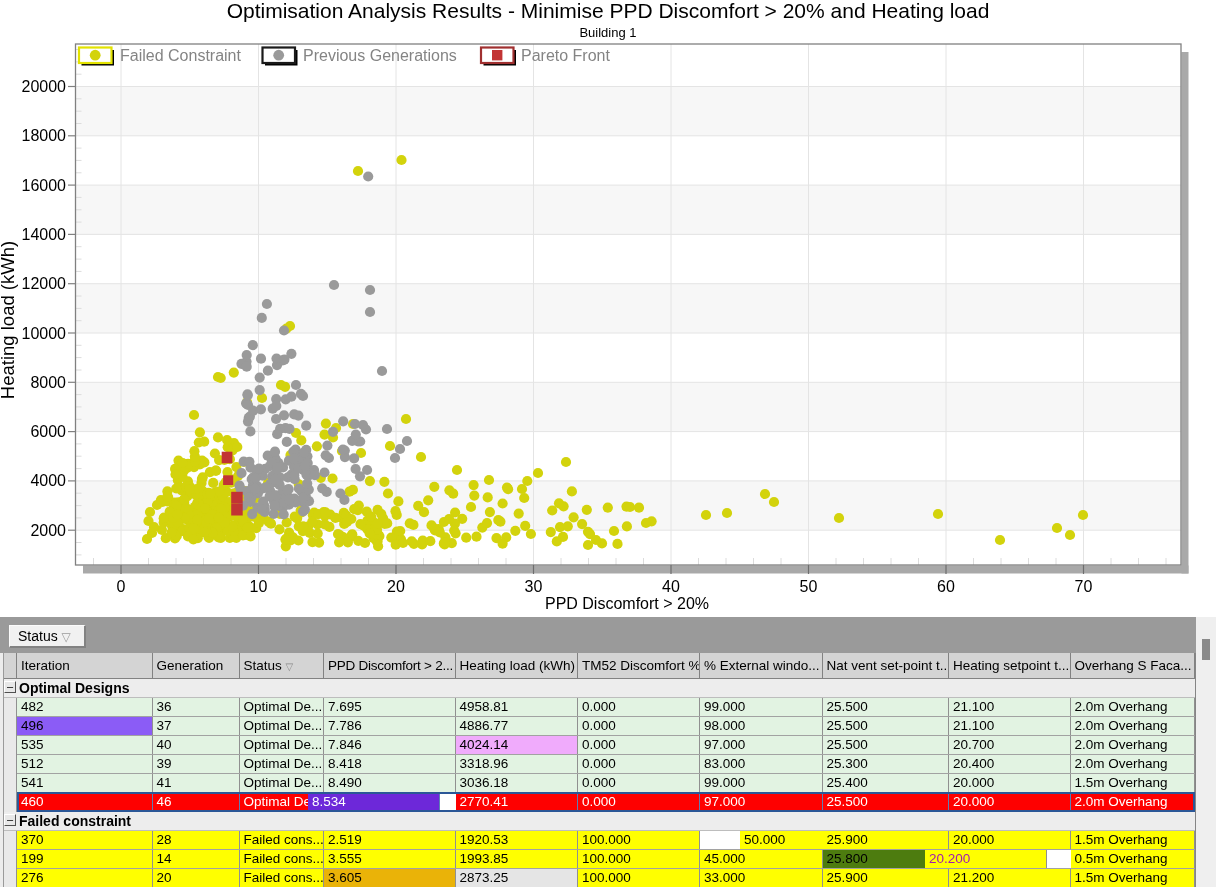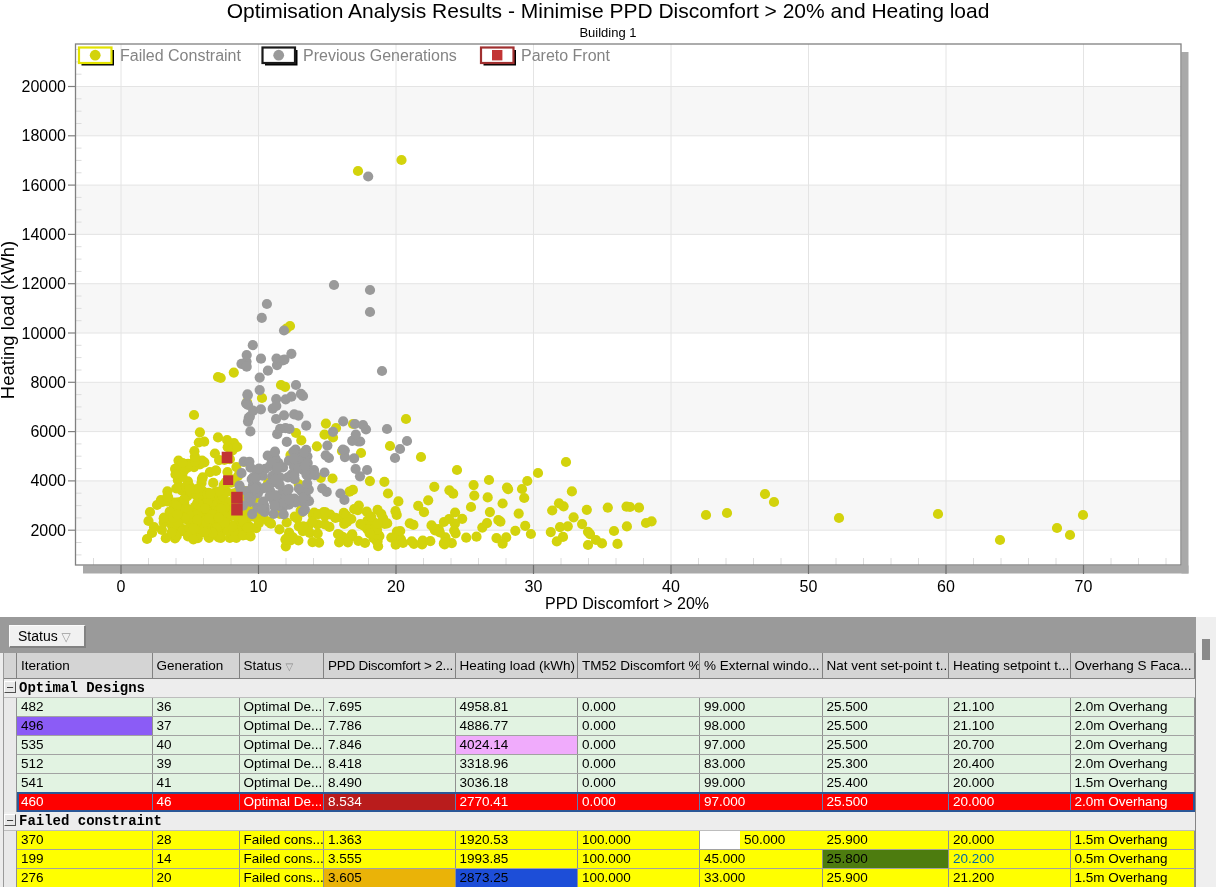--- a/index.html
+++ b/index.html
@@ -22,21 +22,21 @@
 .hrow { position:absolute; top:0; height:26px; background:#d4d4d4; }
 .hcell { position:absolute; top:0; height:26px; border-right:1px solid #828282;
   font-size:13.5px; color:#000; line-height:25px; padding-left:4px;
   white-space:nowrap; overflow:hidden; }
 .grow { position:absolute; height:19px; background:#ededed; font-weight:bold;
   font-size:14px; color:#000; line-height:18px; }
 .grow .box { position:absolute; left:0px; top:2px; width:12px; height:12px;
   background:#e8e8e8; border-top:1px solid #fff; border-left:1px solid #fff;
   border-right:1.5px solid #505050; border-bottom:1.5px solid #505050;
   font-weight:normal; font-size:11px; line-height:9px; text-align:center; color:#000; }
-.grow .glbl { position:absolute; left:15px; top:0;font-family:Liberation Mono, monospace; }
+.grow .glbl { position:absolute; left:15px; top:0; }
 .drow { position:absolute; height:19px; }
 .cell { position:absolute; top:0; height:19px; font-size:13.5px; color:#000;
   line-height:18px; padding-left:4px; white-space:nowrap; overflow:hidden;
   border-right:1px solid #909090; }
 .gut { position:absolute; left:0; top:0; width:13px; height:19px; background:#e9e9e9;
   border-right:1px solid #909090; }
 </style>
 </head>
 <body>
 <div id="page">
@@ -1030,69 +1030,69 @@
 <div class="cell" style="left:818.5px;width:126.5px;background:#e2f3e2;color:#000;border-right-color:#909090">25.400</div>
 <div class="cell" style="left:945px;width:121.5px;background:#e2f3e2;color:#000;border-right-color:#909090">20.000</div>
 <div class="cell" style="left:1066.5px;width:124.0px;background:#e2f3e2;color:#000;border-right-color:#909090">1.5m Overhang</div>
 </div>
 <div class="abs" style="top:139px;left:13px;width:1179px;height:1px;background:#a2a2a2"></div>
 <div class="drow" style="top:140px;left:0;width:1192px">
 <div class="gut"></div>
 <div class="cell" style="left:13px;width:135.5px;background:#fe0000;color:#fff;border-right-color:#5b7fb4">460</div>
 <div class="cell" style="left:148.5px;width:87.0px;background:#fe0000;color:#fff;border-right-color:#5b7fb4">46</div>
 <div class="cell" style="left:235.5px;width:84.5px;background:#fe0000;color:#fff;border-right-color:#5b7fb4">Optimal De...</div>
-<div class="cell" style="left:320px;width:131.5px;background:#b91c1c;color:#fff;border-right-color:#5b7fb4">8.534</div>
+<div class="cell" style="left:304px;width:131.5px;background:#6d28d9;color:#fff;border-right-color:#5b7fb4">8.534</div>
 <div class="cell" style="left:451.5px;width:122.5px;background:#fe0000;color:#fff;border-right-color:#5b7fb4">2770.41</div>
 <div class="cell" style="left:574px;width:122px;background:#fe0000;color:#fff;border-right-color:#5b7fb4">0.000</div>
 <div class="cell" style="left:696px;width:122.5px;background:#fe0000;color:#fff;border-right-color:#5b7fb4">97.000</div>
 <div class="cell" style="left:818.5px;width:126.5px;background:#fe0000;color:#fff;border-right-color:#5b7fb4">25.500</div>
 <div class="cell" style="left:945px;width:121.5px;background:#fe0000;color:#fff;border-right-color:#5b7fb4">20.000</div>
 <div class="cell" style="left:1066.5px;width:124.0px;background:#fe0000;color:#fff;border-right-color:#5b7fb4">2.0m Overhang</div>
 </div>
 <div class="abs" style="top:139px;left:13px;width:1177.5px;height:19.5px;border:2px solid #2b5797;background:none"></div>
 <div class="grow" style="top:159px;left:0;width:1192px">
         <div class="box">–</div>
         <div class="glbl">Failed constraint</div>
       </div>
 <div class="abs" style="top:177px;left:0;width:1192px;height:1px;background:#bdbdbd"></div>
 <div class="drow" style="top:178px;left:0;width:1192px">
 <div class="gut"></div>
 <div class="cell" style="left:13px;width:135.5px;background:#ffff00;color:#000;border-right-color:#909090">370</div>
 <div class="cell" style="left:148.5px;width:87.0px;background:#ffff00;color:#000;border-right-color:#909090">28</div>
 <div class="cell" style="left:235.5px;width:84.5px;background:#ffff00;color:#000;border-right-color:#909090">Failed cons...</div>
-<div class="cell" style="left:320px;width:131.5px;background:#ffff00;color:#000;border-right-color:#909090">1.363</div>
+<div class="cell" style="left:320px;width:131.5px;background:#ffff00;color:#000;border-right-color:#909090">2.519</div>
 <div class="cell" style="left:451.5px;width:122.5px;background:#ffff00;color:#000;border-right-color:#909090">1920.53</div>
 <div class="cell" style="left:574px;width:122px;background:#ffff00;color:#000;border-right-color:#909090">100.000</div>
 <div class="cell" style="left:736px;width:122.5px;background:#ffff00;color:#000;border-right-color:#909090">50.000</div>
 <div class="cell" style="left:818.5px;width:126.5px;background:#ffff00;color:#000;border-right-color:#909090">25.900</div>
 <div class="cell" style="left:945px;width:121.5px;background:#ffff00;color:#000;border-right-color:#909090">20.000</div>
 <div class="cell" style="left:1066.5px;width:124.0px;background:#ffff00;color:#000;border-right-color:#909090">1.5m Overhang</div>
 </div>
 <div class="abs" style="top:196px;left:13px;width:1179px;height:1px;background:#a2a2a2"></div>
 <div class="drow" style="top:197px;left:0;width:1192px">
 <div class="gut"></div>
 <div class="cell" style="left:13px;width:135.5px;background:#ffff00;color:#000;border-right-color:#909090">199</div>
 <div class="cell" style="left:148.5px;width:87.0px;background:#ffff00;color:#000;border-right-color:#909090">14</div>
 <div class="cell" style="left:235.5px;width:84.5px;background:#ffff00;color:#000;border-right-color:#909090">Failed cons...</div>
 <div class="cell" style="left:320px;width:131.5px;background:#ffff00;color:#000;border-right-color:#909090">3.555</div>
 <div class="cell" style="left:451.5px;width:122.5px;background:#ffff00;color:#000;border-right-color:#909090">1993.85</div>
 <div class="cell" style="left:574px;width:122px;background:#ffff00;color:#000;border-right-color:#909090">100.000</div>
 <div class="cell" style="left:696px;width:122.5px;background:#ffff00;color:#000;border-right-color:#909090">45.000</div>
 <div class="cell" style="left:818.5px;width:126.5px;background:#4d7c0f;color:#000;border-right-color:#909090">25.800</div>
-<div class="cell" style="left:945px;width:121.5px;background:#ffff00;color:#0369a1;border-right-color:#909090">20.200</div>
+<div class="cell" style="left:921px;width:121.5px;background:#ffff00;color:#a21caf;border-right-color:#909090">20.200</div>
 <div class="cell" style="left:1066.5px;width:124.0px;background:#ffff00;color:#000;border-right-color:#909090">0.5m Overhang</div>
 </div>
 <div class="abs" style="top:215px;left:13px;width:1179px;height:1px;background:#a2a2a2"></div>
 <div class="drow" style="top:216px;left:0;width:1192px">
 <div class="gut"></div>
 <div class="cell" style="left:13px;width:135.5px;background:#ffff00;color:#000;border-right-color:#909090">276</div>
 <div class="cell" style="left:148.5px;width:87.0px;background:#ffff00;color:#000;border-right-color:#909090">20</div>
 <div class="cell" style="left:235.5px;width:84.5px;background:#ffff00;color:#000;border-right-color:#909090">Failed cons...</div>
 <div class="cell" style="left:320px;width:131.5px;background:#eab308;color:#000;border-right-color:#909090">3.605</div>
-<div class="cell" style="left:451.5px;width:122.5px;background:#1d4ed8;color:#000;border-right-color:#909090">2873.25</div>
+<div class="cell" style="left:451.5px;width:122.5px;background:#e5e5e5;color:#000;border-right-color:#909090">2873.25</div>
 <div class="cell" style="left:574px;width:122px;background:#ffff00;color:#000;border-right-color:#909090">100.000</div>
 <div class="cell" style="left:696px;width:122.5px;background:#ffff00;color:#000;border-right-color:#909090">33.000</div>
 <div class="cell" style="left:818.5px;width:126.5px;background:#ffff00;color:#000;border-right-color:#909090">25.900</div>
 <div class="cell" style="left:945px;width:121.5px;background:#ffff00;color:#000;border-right-color:#909090">21.200</div>
 <div class="cell" style="left:1066.5px;width:124.0px;background:#ffff00;color:#000;border-right-color:#909090">1.5m Overhang</div>
 </div>
 
 <div class="abs" style="top:0;left:-1px;width:1px;height:234px;background:#9a9a9a"></div>
 <div class="abs" style="top:0;left:1190.5px;width:1px;height:234px;background:#858585"></div>
   </div>

